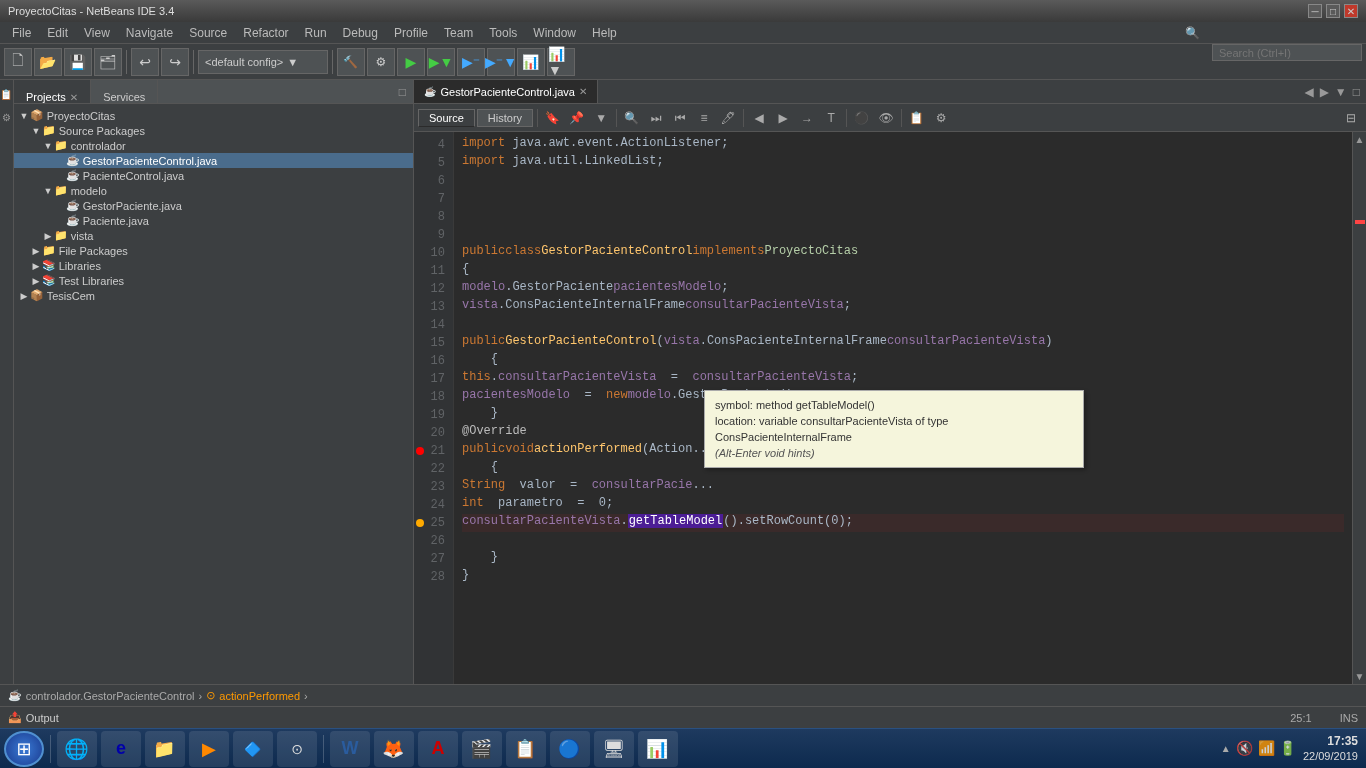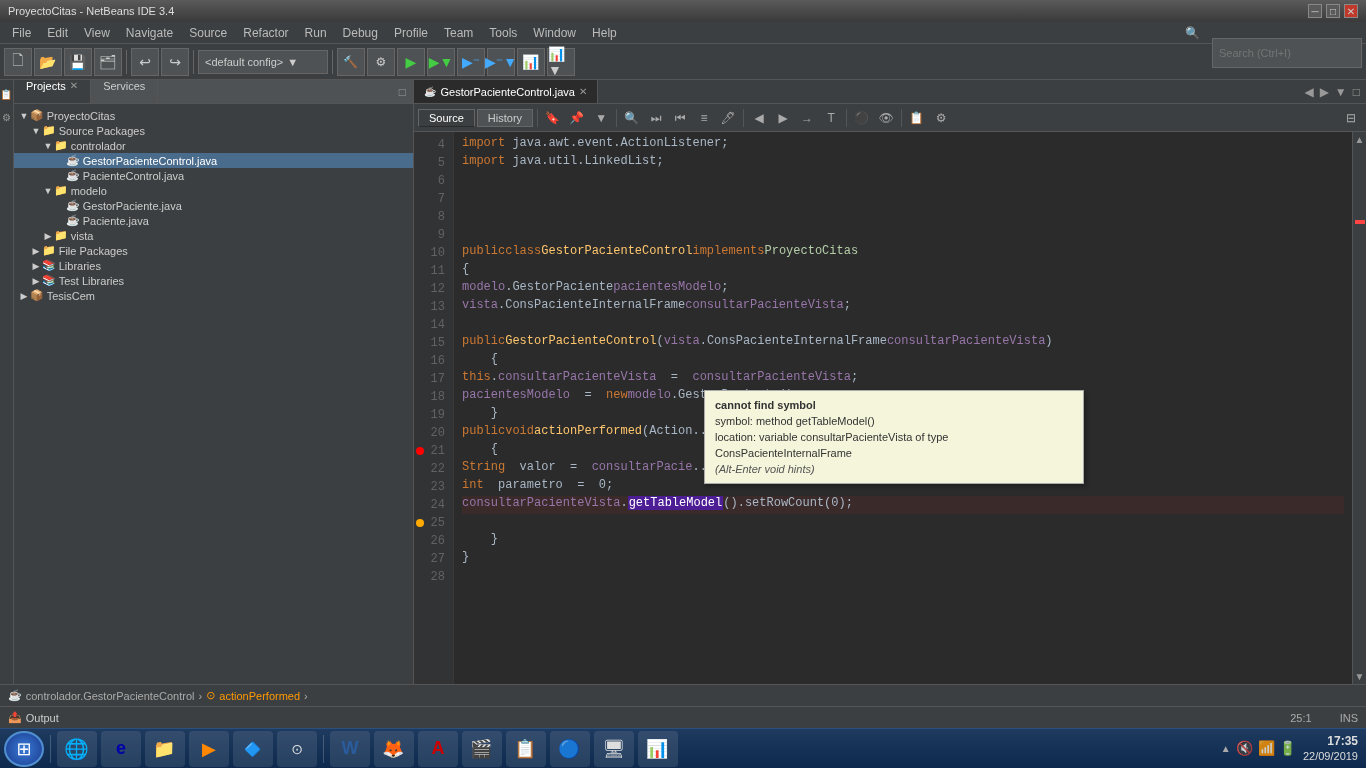--- a/index.html
+++ b/index.html
@@ -91,21 +91,21 @@
     #panel-tabs {
       display: flex;
       background: #4e5254;
       border-bottom: 1px solid #555;
       height: 24px;
       align-items: stretch;
     }
     .panel-tab {
       padding: 0 12px;
       display: flex;
-      align-items: flex-start;
+      align-items: flex-end;
       font-size: 11px;
       cursor: pointer;
       color: #ccc;
       border-right: 1px solid #555;
     }
     .panel-tab.active {
       background: #3c3f41;
       color: #fff;
     }
     .panel-tab-close {
@@ -433,21 +433,21 @@
   <span>Refactor</span>
   <span>Run</span>
   <span>Debug</span>
   <span>Profile</span>
   <span>Team</span>
   <span>Tools</span>
   <span>Window</span>
   <span>Help</span>
   <div style="margin-left:auto; display:flex; align-items:center; gap:4px;">
     <span style="font-size:12px;">🔍</span>
-    <input type="text" placeholder="Search (Ctrl+I)" style="background: rgb(78, 82, 84); border: 1px solid rgb(102, 102, 102); color: rgb(204, 204, 204); padding: 1px 6px; font-size: 11px; width: 150px; height: 30px; margin-top: 40px;">
+    <input type="text" placeholder="Search (Ctrl+I)" style="background: rgb(78, 82, 84); border: 1px solid rgb(102, 102, 102); color: rgb(204, 204, 204); padding: 1px 6px; font-size: 11px; width: 150px; height: 17px; margin-top: 40px;">
   </div>
 </div>
 
 <div id="toolbar">
   <div class="toolbar-btn">🗋</div>
   <div class="toolbar-btn">📂</div>
   <div class="toolbar-btn">💾</div>
   <div class="toolbar-btn">🗂</div>
   <div class="toolbar-sep"></div>
   <div class="toolbar-btn">↩</div>
@@ -656,32 +656,32 @@
         <div class="code-line"><span class="kw">public</span>  <span class="kw">class</span>  <span style="color:#ffc66d;">GestorPacienteControl</span>  <span class="kw">implements</span>  <span class="iface">ProyectoCitas</span></div>
         <div class="code-line">{</div>
         <div class="code-line">    <span style="color:#9876aa;">modelo</span>.<span style="color:#a9b7c6;">GestorPaciente</span>  <span class="field">pacientesModelo</span>;</div>
         <div class="code-line">    <span style="color:#9876aa;">vista</span>.<span style="color:#a9b7c6;">ConsPacienteInternalFrame</span>  <span class="field">consultarPacienteVista</span>;</div>
         <div class="code-line"></div>
         <div class="code-line">    <span class="kw">public</span>  <span style="color:#ffc66d;">GestorPacienteControl</span>(<span style="color:#9876aa;">vista</span>.<span style="color:#a9b7c6;">ConsPacienteInternalFrame</span>  <span class="field">consultarPacienteVista</span>)</div>
         <div class="code-line">    {</div>
         <div class="code-line">        <span class="kw">this</span>.<span class="field">consultarPacienteVista</span>  =  <span style="color:#9876aa;">consultarPacienteVista</span>;</div>
         <div class="code-line">        <span class="field">pacientesModelo</span>  =  <span class="kw">new</span>  <span style="color:#9876aa;">modelo</span>.<span style="color:#a9b7c6;">GestorPaciente</span>();</div>
         <div class="code-line">    }</div>
+        <div class="code-line">    <span style="color:#bbb;">@Override</span></div>
         <div class="code-line">    <span class="kw">public</span> <span class="kw">void</span>  <span class="method">actionPerformed</span>(<span style="color:#a9b7c6;">Action</span>...</div>
         <div class="code-line">    {</div>
         <div class="code-line">        <span class="kw">String</span>  valor  =  <span style="color:#9876aa;">consultarPacie</span>...</div>
         <div class="code-line">        <span class="kw">int</span>  parametro  =  0;</div>
         <div class="code-line error-line">        <span style="color:#9876aa;">consultarPacienteVista</span>.<span class="red-highlight">getTableModel</span>().<span style="color:#a9b7c6;">setRowCount</span>(0);</div>
         <div class="code-line"></div>
         <div class="code-line">    }</div>
         <div class="code-line">}</div>
       </div>
 
       <div id="error-tooltip">
-        <p><strong>cannot find symbol</strong></p>
         <p>symbol:  method getTableModel()</p>
         <p>location: variable consultarPacienteVista of type ConsPacienteInternalFrame</p>
         <p class="tooltip-hint">(Alt-Enter void hints)</p>
       </div>
 
       <div id="editor-vscroll">
         <span class="vscroll-arrow">▲</span>
         <div class="vscroll-thumb"></div>
         <div class="error-marker"></div>
         <span class="vscroll-arrow" style="margin-top:auto;">▼</span>

